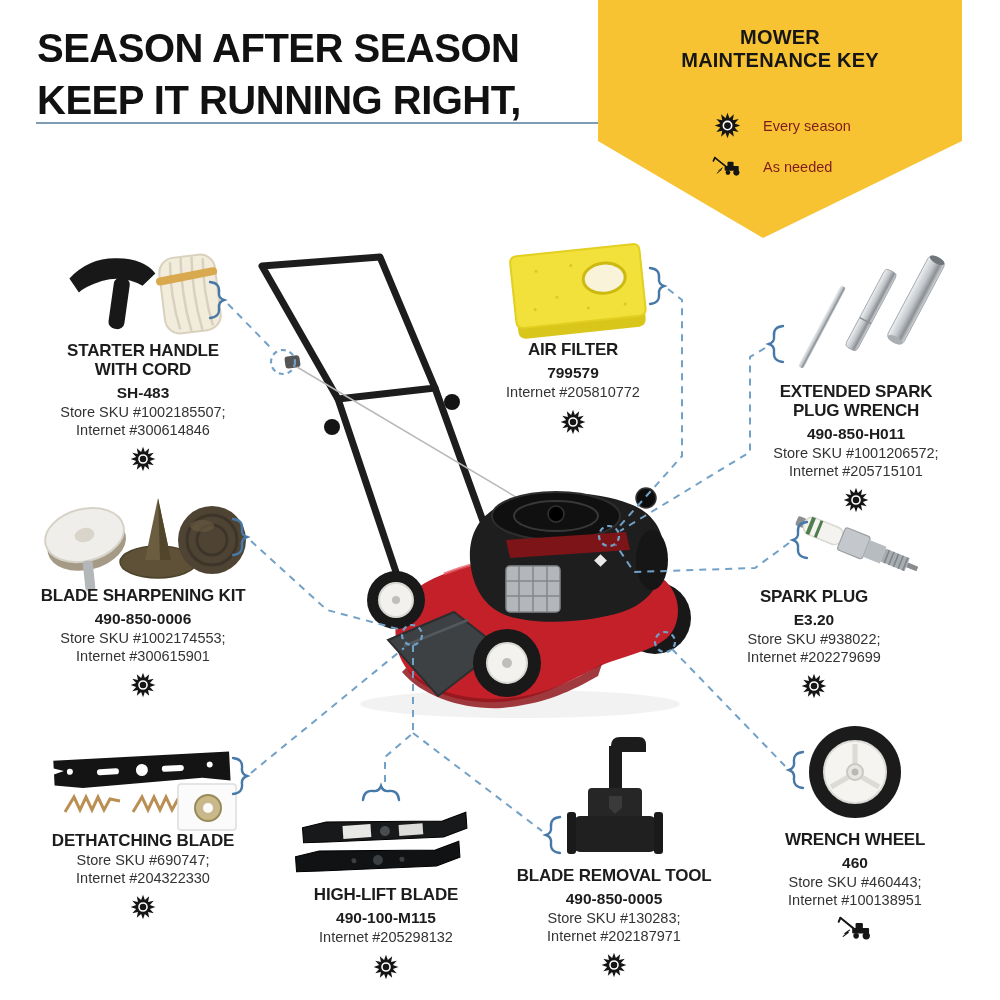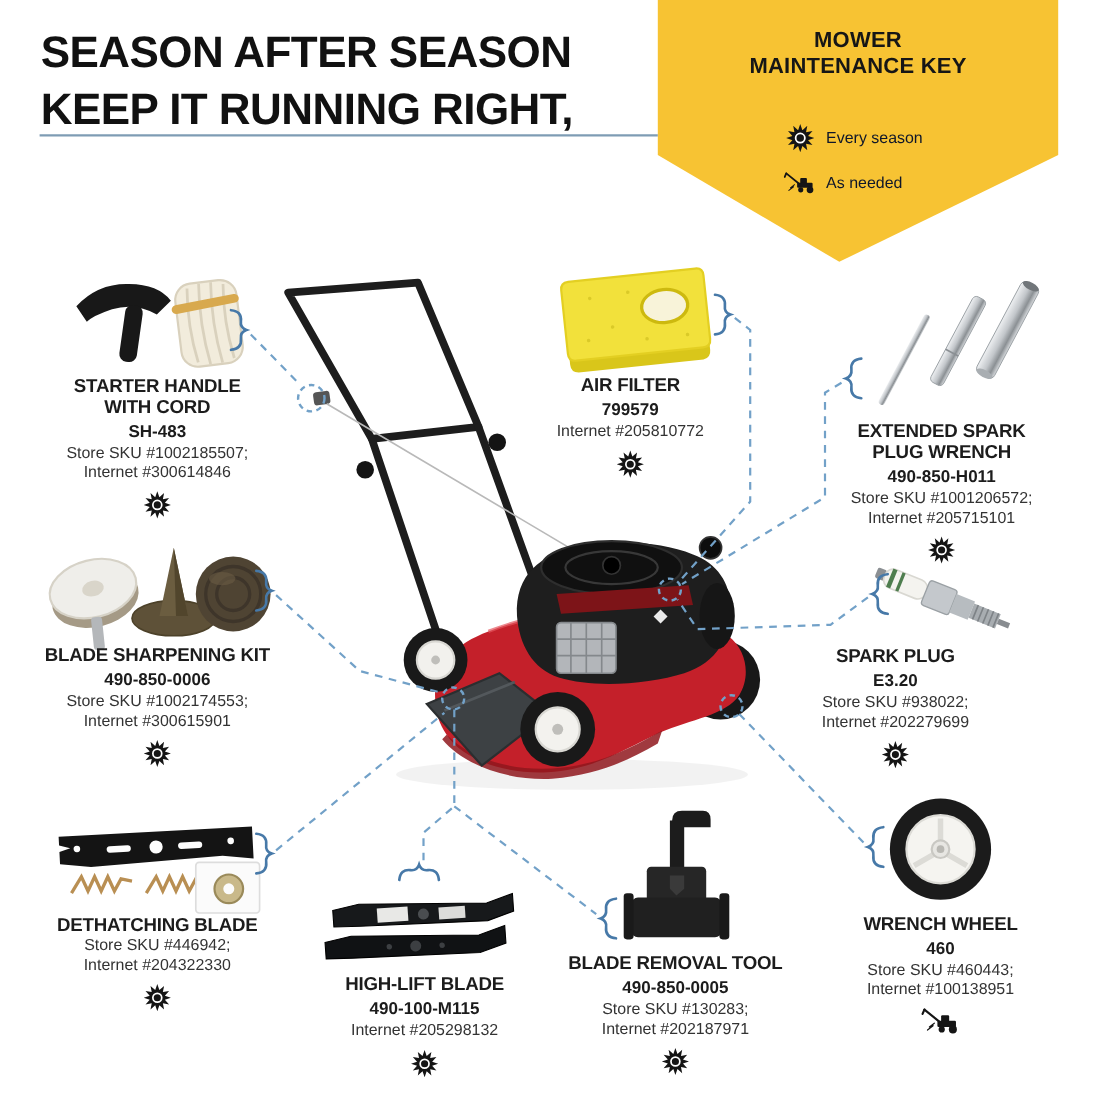--- a/index.html
+++ b/index.html
@@ -5,21 +5,21 @@
   html,body{margin:0;padding:0;}
   body{width:1000px;height:1000px;position:relative;background:#fff;overflow:hidden;
        font-family:"Liberation Sans", sans-serif;}
   #art{position:absolute;left:0;top:0;z-index:1;}
   .txt{position:absolute;z-index:2;}
   .title{left:37px;top:22px;width:600px;font-size:40px;line-height:52px;font-weight:bold;
          color:#111;letter-spacing:-0.5px;}
   .badge-head{left:598px;top:26px;width:364px;text-align:center;font-size:20px;line-height:23px;
          font-weight:bold;color:#161616;letter-spacing:0.2px;}
   .key-rows{left:712px;top:112px;}
-  .key-row{display:flex;align-items:center;gap:9px;margin-bottom:15px;font-size:14.5px;color:#0f172a;}
+  .key-row{display:flex;align-items:center;gap:21px;margin-bottom:15px;font-size:14.5px;color:#7f1d1d;}
   .key-row .ic{width:30px;display:flex;justify-content:center;}
   .part{position:absolute;z-index:2;text-align:center;color:#1c1c1c;}
   .part .name{font-weight:bold;font-size:17px;line-height:19px;letter-spacing:-0.2px;}
   .part .model{font-weight:bold;font-size:15.5px;margin-top:5px;}
   .part .detail{font-size:14.5px;line-height:17.5px;color:#333;margin-top:2px;}
   .part .freq{margin-top:7px;height:28px;}
 </style>
 </head>
 <body>
 
@@ -341,21 +341,21 @@
       <div>Internet #202279699</div>
     </div>
   <div class="freq"><svg width="26" height="26" viewBox="0 0 40 40">
         <use href="#ic-sun"></use>
       </svg></div>
 </div>
 
 <div class="part" style="left:13px;top:831px;width:260px">
   <div class="name">DETHATCHING BLADE</div>
   <div class="detail">
-      <div>Store SKU #446942;</div>
+      <div>Store SKU #690747;</div>
       <div>Internet #204322330</div>
     </div>
   <div class="freq"><svg width="26" height="26" viewBox="0 0 40 40">
         <use href="#ic-sun"></use>
       </svg></div>
 </div>
 
 <div class="part" style="left:266px;top:885px;width:240px">
   <div class="name">HIGH-LIFT BLADE</div>
   <div class="model">490-100-M115</div>

